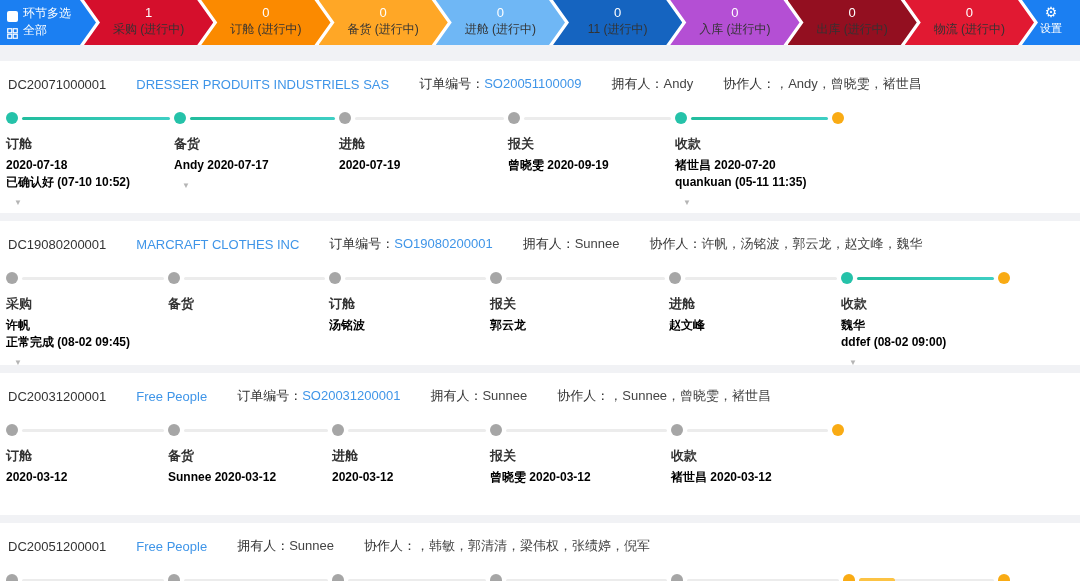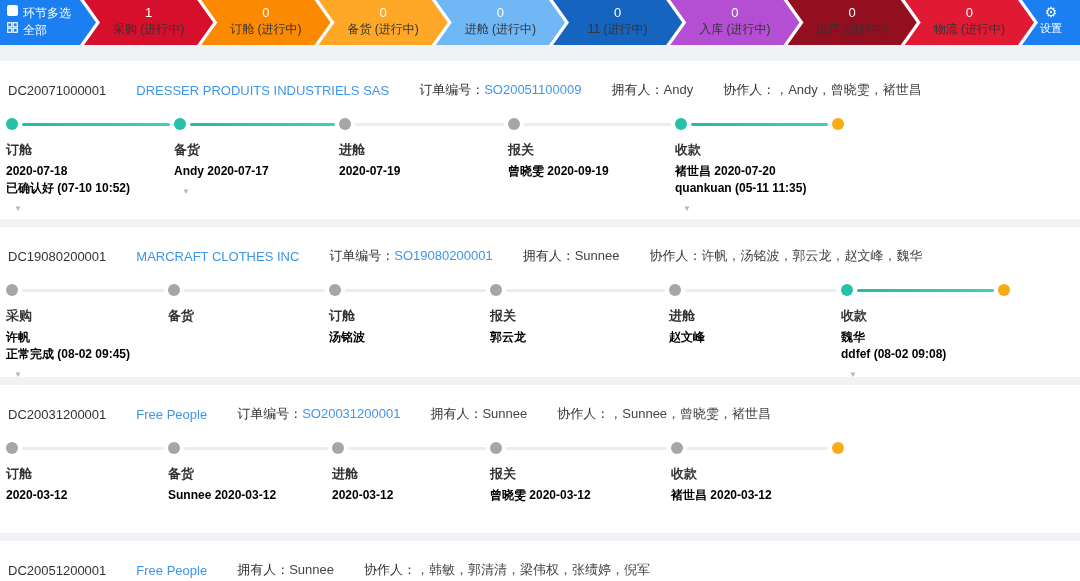--- a/index.html
+++ b/index.html
@@ -8,21 +8,21 @@
     width:1080px; height:581px; overflow:hidden; background:#fff;
     font-family:"Liberation Sans","DejaVu Sans",sans-serif;
   }
   
   .topbar { display:flex; height:45px; background:#fff; position:relative; }
   .tb-left {
     width:96px; flex:none; background:#1b7ff2; color:#fff; font-size:12px;
     padding:5px 0 0 7px;
     clip-path:polygon(0 0, calc(100% - 16px) 0, 100% 50%, calc(100% - 16px) 100%, 0 100%);
   }
-  .tb-left .row { display:flex; align-items:flex-start; gap:5px; height:17px; cursor:pointer; }
+  .tb-left .row { display:flex; align-items:flex-end; gap:5px; height:17px; cursor:pointer; }
   .cb-icon { width:11px; height:11px; background:#fff; border-radius:2px; flex:none; }
   .grid-icon { width:11px; height:11px; flex:none; }
   .chev {
     flex:1; margin-left:-12px; color:#fff; text-align:center; padding-top:4px; cursor:pointer;
     clip-path:polygon(0 0, calc(100% - 16px) 0, 100% 50%, calc(100% - 16px) 100%, 0 100%, 16px 50%);
   }
   .chev .cnt { font-size:13px; line-height:17px; }
   .chev .lbl { font-size:12px; line-height:16px; }
   .c0{background:#d50f2c;} .c1{background:#fb8a00;} .c2{background:#ffa726;}
   .c3{background:#6fb7f5;} .c4{background:#1564c0;} .c5{background:#b44fd4;}
@@ -30,21 +30,21 @@
   .tb-set {
     width:58px; flex:none; margin-left:-12px; background:#1b7ff2; color:#fff;
     text-align:center; font-size:11px; padding-top:4px; cursor:pointer;
     clip-path:polygon(0 0, 100% 0, 100% 100%, 0 100%, 16px 50%);
   }
   .tb-set .gear { font-size:14px; line-height:17px; }
   
   .band { height:16px; background:#f1f2f5; }
   .gap  { height:8px;  background:#f1f2f5; }
   
-  .card { background:#fff; padding-top:20px; }
+  .card { background:#fff; padding-top:14px; }
   .card-header { padding-left:8px; font-size:13px; color:#333; display:flex; align-items:center; white-space:nowrap; }
   .oid { color:#333; }
   .link { color:#3f95e8; cursor:pointer; text-decoration:none; }
   .cust { margin-left:30px; }
   .grp { margin-left:30px; }
   .lbl { color:#333; }
   .val { color:#444; }
   
   .timeline { position:relative; margin-top:12px;font-weight:bold; }
   .tl-line { position:absolute; height:3px; top:12px; background:#ececec; border-radius:2px; }
@@ -209,21 +209,21 @@
       <div class="stage-name">报关</div>
       <div class="stage-detail">郭云龙</div>
     </div>
     <div class="tl-stage" style="left:669px">
       <div class="stage-name">进舱</div>
       <div class="stage-detail">赵文峰</div>
     </div>
     <div class="tl-stage" style="left:841px">
       <div class="stage-name">收款</div>
       <div class="stage-detail">魏华</div>
-      <div class="stage-detail">ddfef (08-02 09:08)</div>
+      <div class="stage-detail">ddfef (08-02 09:00)</div>
       <div class="expander">▼</div>
     </div>
   </div>
 </div>
 
 <div class="gap"></div>
 
 <div class="card">
   <div class="card-header">
     <span class="oid">DC20031200001</span>

